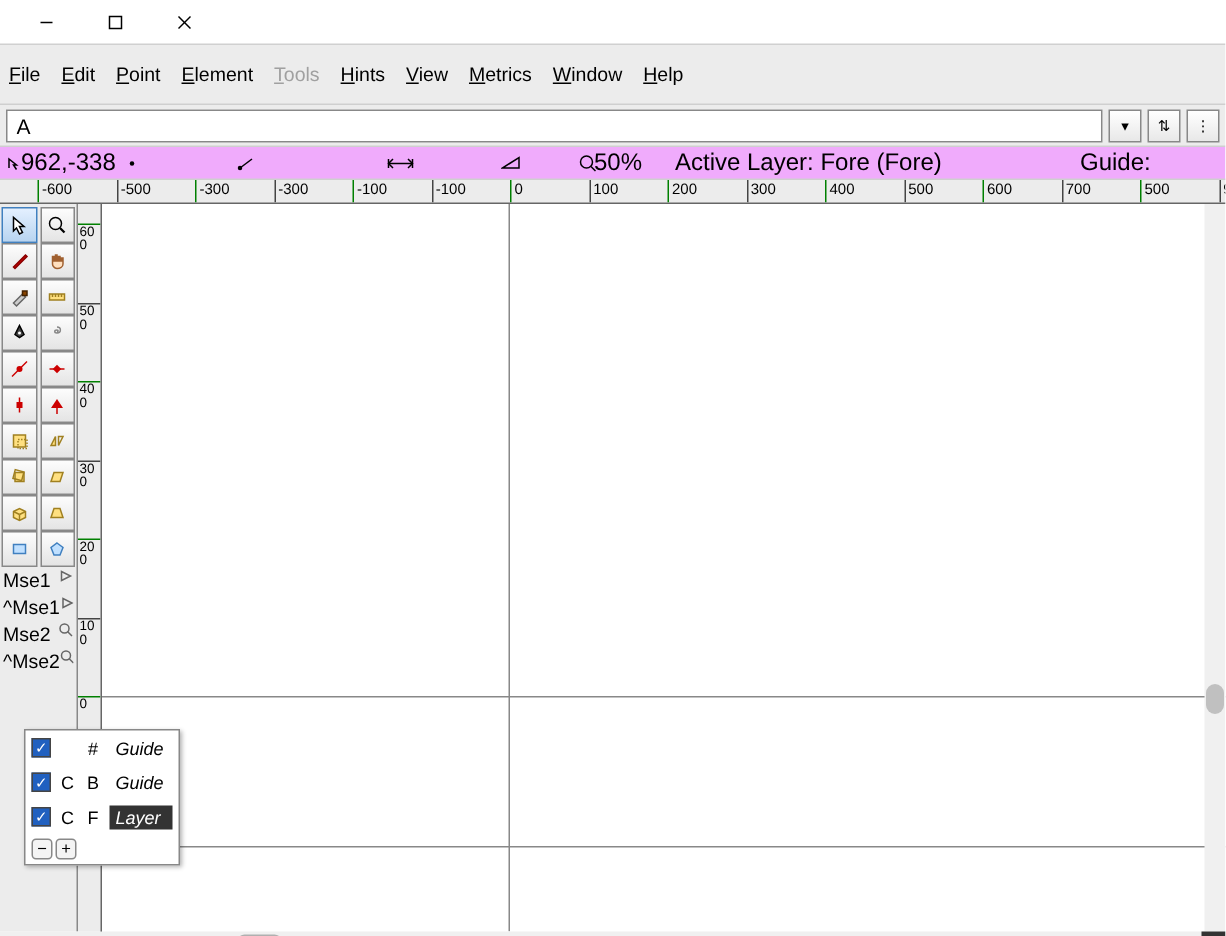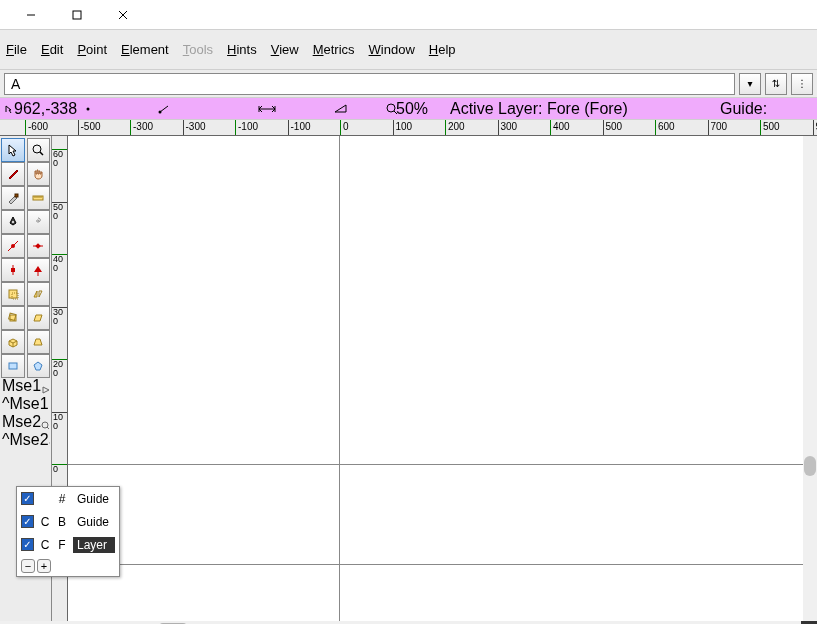--- a/index.html
+++ b/index.html
@@ -33,21 +33,21 @@
 .ruler-h .majtick { border-left: 1px solid #008000; height: 100%; }
 
 
 .main { display: flex; height: 485px; position: relative; }
 
 
 .toolbox { width: 52px; background: #ececec; border-right: 1px solid #888; display: flex; flex-direction: column; padding-top: 2px; }
 .toolbox .trow { display: flex; height: 24px; }
 .toolbox .tbtn { width: 24px; height: 24px; border: 1px solid #888; margin: 0 1px; background: linear-gradient(#fdfdfd,#e4e4e4); display: flex; align-items: center; justify-content: center; }
 .toolbox .tbtn.selected { background: linear-gradient(#e4f0ff,#b8d4f0); border-color: #4080c0; }
-.toolbox .mselbl { font-size: 16px; padding: 1px 2px; display: flex; align-items: flex-end; justify-content: space-between; height: 18px; }
+.toolbox .mselbl { font-size: 13px; padding: 1px 2px; display: flex; align-items: flex-start; justify-content: space-between; height: 18px; }
 
 
 .canvas-wrap { flex: 1; position: relative; background: #fff; overflow: hidden; }
 .canvas-wrap .vline { position: absolute; top: 0; bottom: 0; width: 1px; background: #888; }
 .canvas-wrap .hline { position: absolute; left: 0; right: 0; height: 1px; background: #888; }
 
 
 .ruler-v { width: 16px; background: #ececec; border-right: 1px solid #666; position: absolute; left: 52px; top: 0; bottom: 0; font-size: 9px; overflow: hidden; z-index: 2; }
 .ruler-v .tick { position: absolute; left: 0; width: 100%; border-top: 1px solid #444; }
 .ruler-v .ticklbl { position: absolute; left: 1px; writing-mode: horizontal-tb; font-size: 9px; width: 14px; line-height: 9px; word-break: break-all; }
@@ -58,21 +58,21 @@
 .scroll-v .thumb { position: absolute; left: 1px; right: 1px; background: #c0c0c0; border-radius: 6px; }
 .scroll-h { height: 16px; background: #f0f0f0; display: flex; align-items: center; position: relative; }
 .scroll-h .arrow { width: 14px; height: 14px; display: flex; align-items: center; justify-content: center; font-size: 9px; }
 .scroll-h .thumb { position: absolute; top: 2px; height: 10px; background: #b0b0b0; border-radius: 5px; }
 
 
 .layers { position: absolute; left: 16px; top: 350px; width: 104px; background: #fff; border: 1px solid #888; box-shadow: 1px 1px 3px rgba(0,0,0,0.3); font-size: 12px; z-index: 10; }
 .layers .lrow { display: flex; align-items: center; height: 23px; padding: 0 4px; gap: 5px; }
 .layers .chk { width: 13px; height: 13px; border: 1px solid #444; background: #2060c0; display: flex; align-items: center; justify-content: center; color: #fff; font-size: 10px; }
 .layers .lcell { width: 12px; text-align: center; }
-.layers .lname { flex: 1; padding: 1px 4px; }
+.layers .lname { flex: 1; padding: 1px 4px; font-style: italic; }
 .layers .lname.selected { background: #333; color: #fff; }
 .layers .brow { display: flex; gap: 2px; padding: 3px 4px; }
 .layers .bbtn { width: 14px; height: 14px; border: 1px solid #888; border-radius: 3px; display: flex; align-items: center; justify-content: center; font-size: 11px; background: #f4f4f4; }
 
 .corner-resize { position: absolute; right: 0; bottom: 0; width: 16px; height: 16px; background: #333; }
 
 svg { display: block; }
 </style>
 </head>
 <body>

